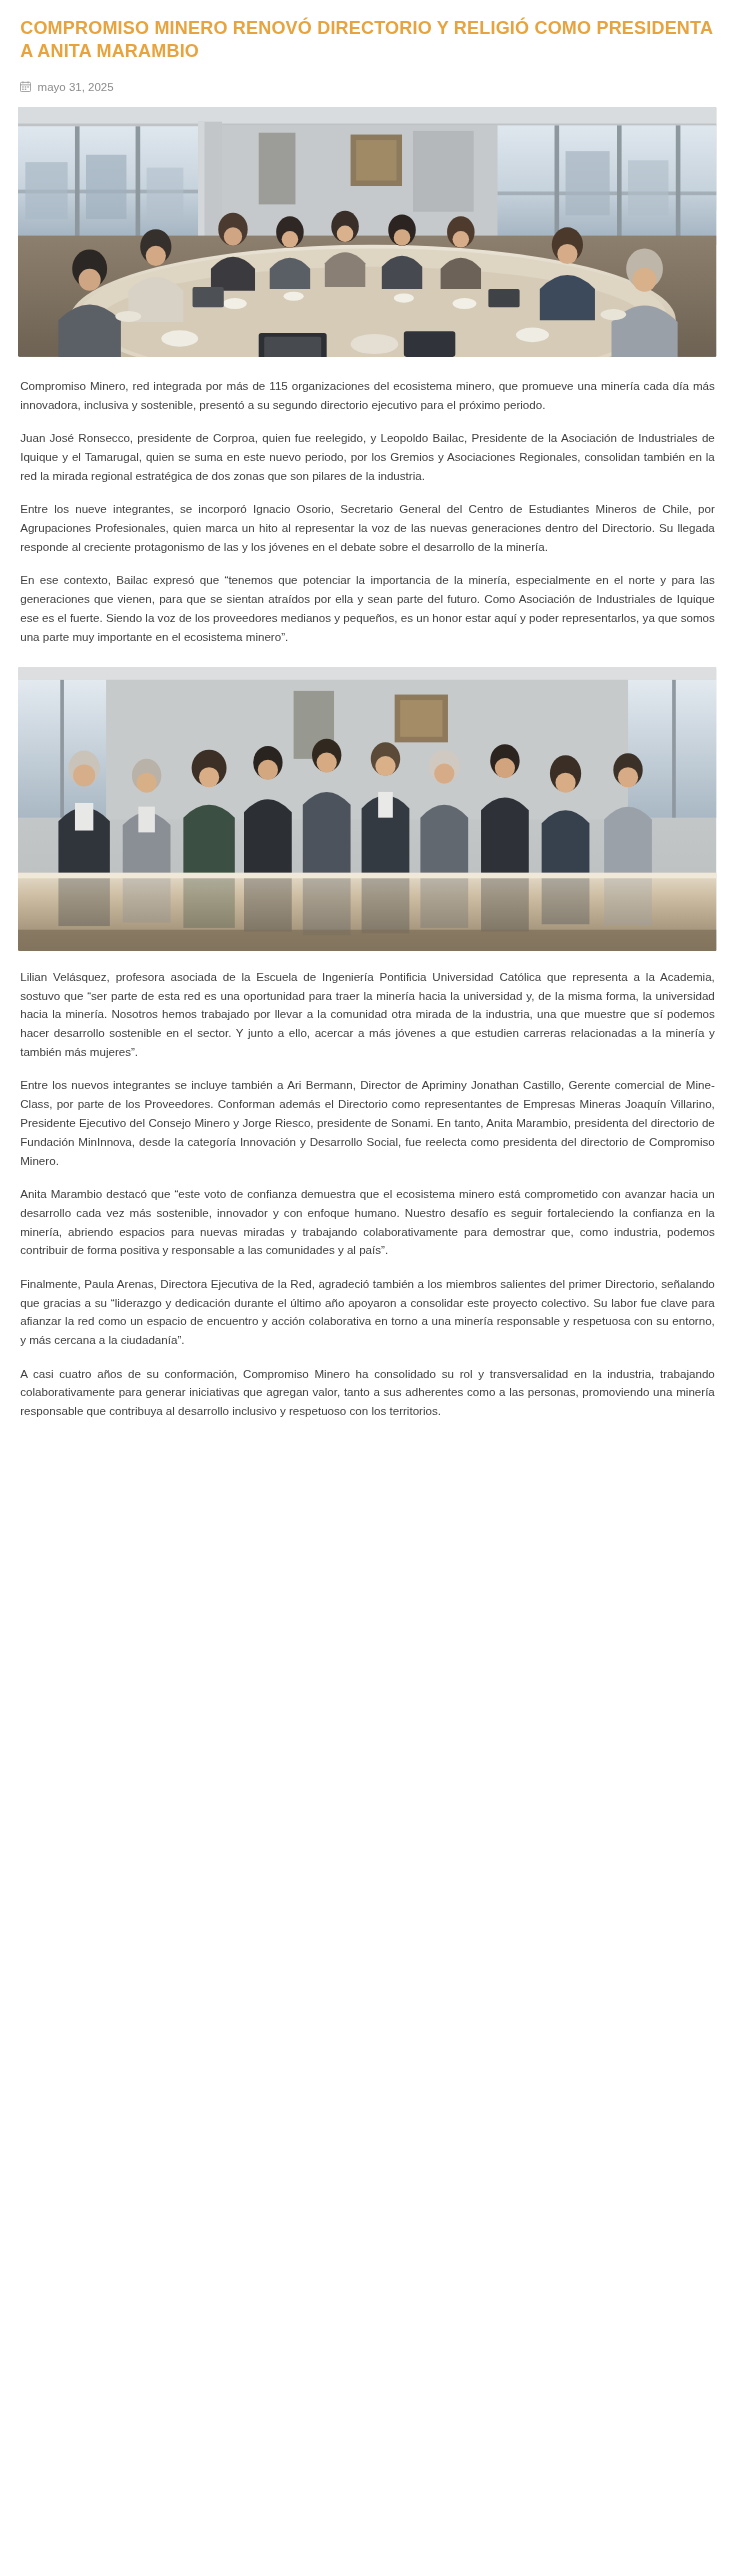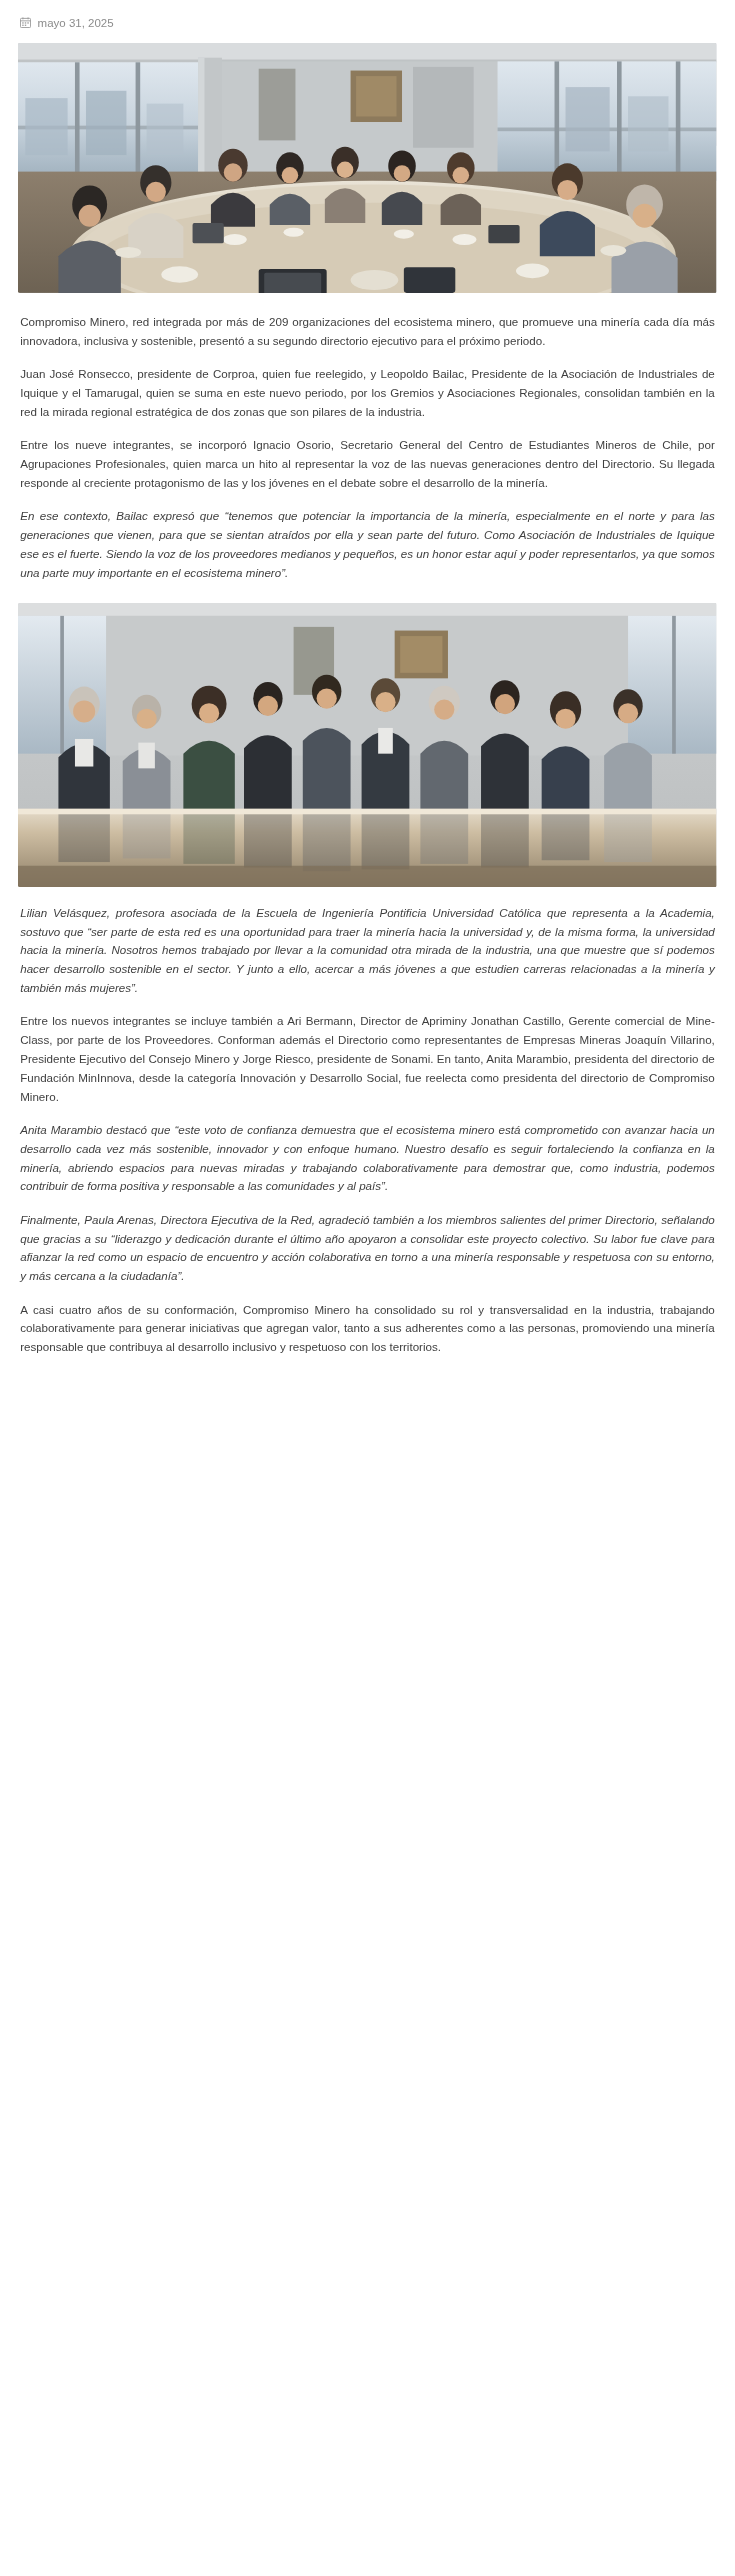--- a/index.html
+++ b/index.html
@@ -64,32 +64,32 @@
   }
   .body-copy p {
     font-size: 11.6px;
     line-height: 1.62;
     text-align: justify;
     color: #3f3f3f;
     margin: 0 0 14.7px 0;
   }
   .body-copy p:last-child { margin-bottom: 0; }
   .quote {
-    font-style: italic;
   }
   .mid-figure {
     margin: 20px 0 16.5px 0;
   }
   .spacer-bottom { height: 9.2px; }
 </style>
 </head>
 <body>
 
 <div class="page">
 
+  <h1 class="article-title">COMPROMISO MINERO RENOVÓ DIRECTORIO Y RELIGIÓ COMO PRESIDENTA A ANITA MARAMBIO</h1>
 
   <div class="meta-row">
     <span class="cal-icon">
       <svg width="11" height="11" viewBox="0 0 12 12" aria-hidden="true">
         <rect x="0.5" y="1.5" width="11" height="10" rx="1" fill="none" stroke="#9a9a9a" stroke-width="1"></rect>
         <line x1="0.5" y1="4.2" x2="11.5" y2="4.2" stroke="#9a9a9a" stroke-width="1"></line>
         <line x1="3.2" y1="0.4" x2="3.2" y2="2.6" stroke="#9a9a9a" stroke-width="1"></line>
         <line x1="8.8" y1="0.4" x2="8.8" y2="2.6" stroke="#9a9a9a" stroke-width="1"></line>
         <rect x="2.4" y="5.8" width="1.6" height="1.4" fill="#9a9a9a"></rect>
         <rect x="5.2" y="5.8" width="1.6" height="1.4" fill="#9a9a9a"></rect>
@@ -214,21 +214,21 @@
       <ellipse cx="176" cy="252" rx="20" ry="9" fill="#efece3"></ellipse>
       <ellipse cx="560" cy="248" rx="18" ry="8" fill="#efece3"></ellipse>
       <ellipse cx="388" cy="258" rx="26" ry="11" fill="#e4dfd2"></ellipse>
       <rect x="420" y="244" width="56" height="28" rx="3" fill="#30343a"></rect>
       <ellipse cx="120" cy="228" rx="14" ry="6" fill="#e8e4d8"></ellipse>
       <ellipse cx="648" cy="226" rx="14" ry="6" fill="#e8e4d8"></ellipse>
     </svg>
   </figure>
 
   <div class="body-copy">
-    <p>Compromiso Minero, red integrada por más de 209 organizaciones del ecosistema minero, que promueve una minería cada día más innovadora, inclusiva y sostenible, presentó a su segundo directorio ejecutivo para el próximo periodo.</p>
+    <p>Compromiso Minero, red integrada por más de 115 organizaciones del ecosistema minero, que promueve una minería cada día más innovadora, inclusiva y sostenible, presentó a su segundo directorio ejecutivo para el próximo periodo.</p>
     <p>Juan José Ronsecco, presidente de Corproa, quien fue reelegido, y Leopoldo Bailac, Presidente de la Asociación de Industriales de Iquique y el Tamarugal, quien se suma en este nuevo periodo, por los Gremios y Asociaciones Regionales, consolidan también en la red la mirada regional estratégica de dos zonas que son pilares de la industria.</p>
     <p>Entre los nueve integrantes, se incorporó Ignacio Osorio, Secretario General del Centro de Estudiantes Mineros de Chile, por Agrupaciones Profesionales, quien marca un hito al representar la voz de las nuevas generaciones dentro del Directorio. Su llegada responde al creciente protagonismo de las y los jóvenes en el debate sobre el desarrollo de la minería.</p>
     <p class="quote">En ese contexto, Bailac expresó que “tenemos que potenciar la importancia de la minería, especialmente en el norte y para las generaciones que vienen, para que se sientan atraídos por ella y sean parte del futuro. Como Asociación de Industriales de Iquique ese es el fuerte. Siendo la voz de los proveedores medianos y pequeños, es un honor estar aquí y poder representarlos, ya que somos una parte muy importante en el ecosistema minero”.</p>
   </div>
 
   <figure class="mid-figure photo">
     <svg viewBox="0 0 760 310" preserveAspectRatio="none" role="img">
       <defs>
         <linearGradient id="wall2" x1="0" y1="0" x2="0" y2="1">
           <stop offset="0%" stop-color="#cfd2d3"></stop>

